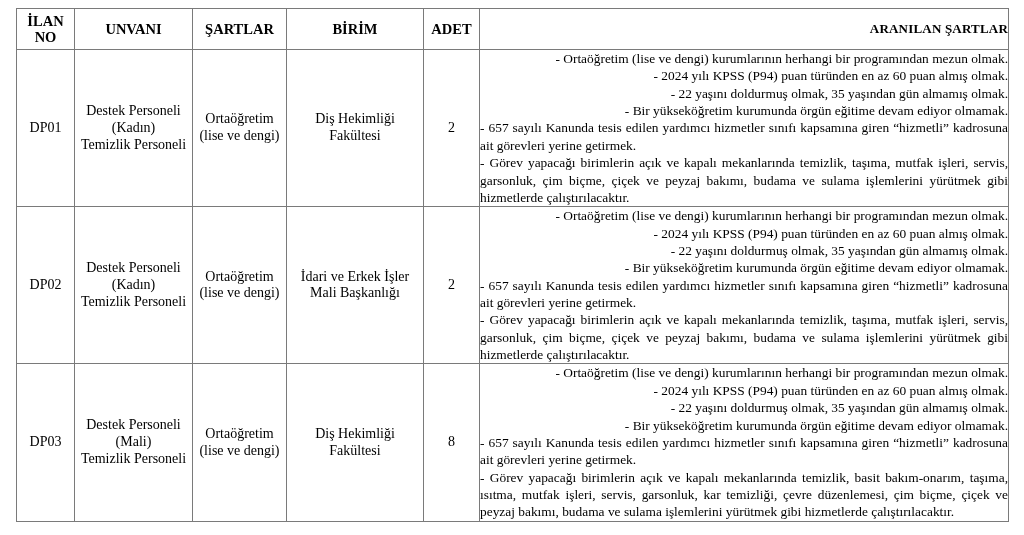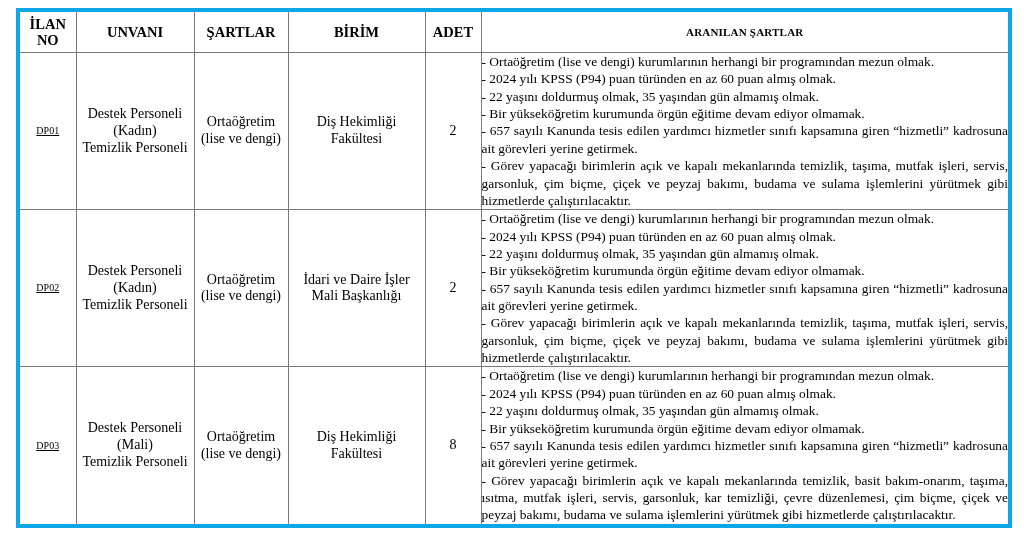--- a/index.html
+++ b/index.html
@@ -20,21 +20,21 @@
     width: 1024px;
     height: 535px;
     box-sizing: border-box;
     padding: 8px 16px 0 16px;
   }
 
   table.announce-table {
     border-collapse: collapse;
     table-layout: fixed;
     width: 992px;
-    border: 4px solid #0ea5e9;
+    border: 1px solid #0ea5e9;
   }
 
   table.announce-table th,
   table.announce-table td {
     border: 1px solid #7a7a7a;
     padding: 0;
     vertical-align: middle;
   }
 
   
@@ -48,32 +48,33 @@
   
   thead th {
     font-weight: bold;
     font-size: 14.5px;
     line-height: 1.12;
     text-align: center;
     height: 40px;
     padding: 3px 2px;
   }
   thead th.th-sartlar {
-    font-size: 11px;
+    font-size: 13px;
     letter-spacing: 0.2px;
+    text-align: right;
   }
 
   
   td.cell-center {
     text-align: center;
     font-size: 14px;
     line-height: 1.2;
     padding: 4px 3px;
   }
-  td.cell-ilanno { font-size: 10px; text-decoration: underline; }
+  td.cell-ilanno { font-size: 14px; }
   td.cell-adet   { font-size: 14px; }
 
   td.cell-sartlar {
     vertical-align: top;
     padding: 3px 6px 4px 6px;
   }
 
   .cond-list {
     margin: 0;
     padding: 0;
@@ -81,21 +82,21 @@
   }
   .cond-list li {
     font-size: 13.4px;
     line-height: 1.295;
     text-align: justify;
     text-justify: inter-word;
     margin: 0;
     padding: 0;
   }
   .cond-list li.no-justify {
-    text-align: left;
+    text-align: right;
   }
 
   .multiline span { display: block; }
 </style>
 </head>
 <body>
 
 <div class="page">
   <table class="announce-table">
     <colgroup>
@@ -167,21 +168,21 @@
           </span>
         </td>
         <td class="cell-center">
           <span class="multiline">
             <span>Ortaöğretim</span>
             <span>(lise ve dengi)</span>
           </span>
         </td>
         <td class="cell-center">
           <span class="multiline">
-            <span>İdari ve Daire İşler</span>
+            <span>İdari ve Erkek İşler</span>
             <span>Mali Başkanlığı</span>
           </span>
         </td>
         <td class="cell-center cell-adet">2</td>
         <td class="cell-sartlar">
           <ul class="cond-list">
             <li class="no-justify">- Ortaöğretim (lise ve dengi) kurumlarının herhangi bir programından mezun olmak.</li>
             <li class="no-justify">- 2024 yılı KPSS (P94) puan türünden en az 60 puan almış olmak.</li>
             <li class="no-justify">- 22 yaşını doldurmuş olmak, 35 yaşından gün almamış olmak.</li>
             <li class="no-justify">- Bir yükseköğretim kurumunda örgün eğitime devam ediyor olmamak.</li>

